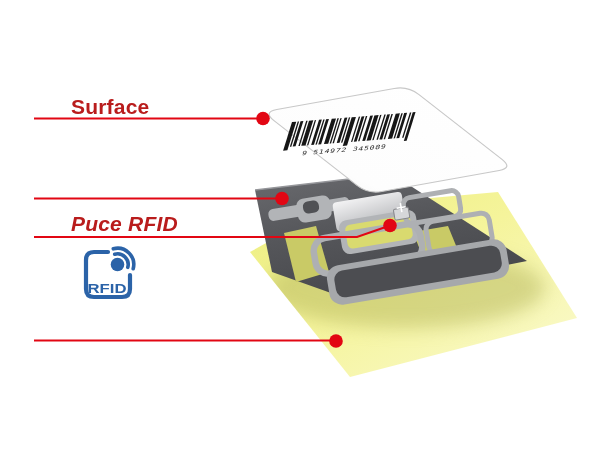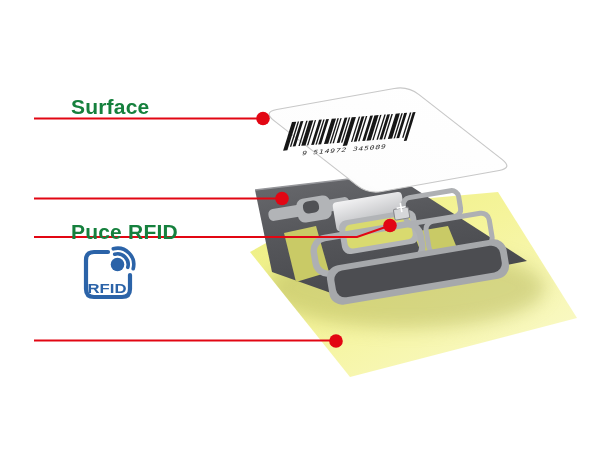--- a/index.html
+++ b/index.html
@@ -4,25 +4,25 @@
 <style>
   html,body{margin:0;padding:0;background:#fff;}
   .stage{
     position:relative;width:600px;height:450px;background:#ffffff;overflow:hidden;
     font-family:"Liberation Sans",sans-serif;
   }
   .stage svg{position:absolute;left:0;top:0;}
   .callout-label{
     position:absolute;left:71px;
     font-weight:700;font-size:21px;line-height:22px;
-    color:#15803d;letter-spacing:0.2px;white-space:nowrap;
+    color:#b91c1c;letter-spacing:0.2px;white-space:nowrap;
   }
   .lbl-surface{top:96px;}
   .lbl-antenna{top:174px;}
-  .lbl-chip{top:221px;}
+  .lbl-chip{top:213px;font-style:italic;}
   .lbl-support{top:317px;}
 </style>
 </head>
 <body>
 
 <div class="stage">
 
   <svg width="600" height="450" viewBox="0 0 600 450">
     <defs>
       <linearGradient id="gYel" x1="0" y1="0" x2="1" y2="1">

